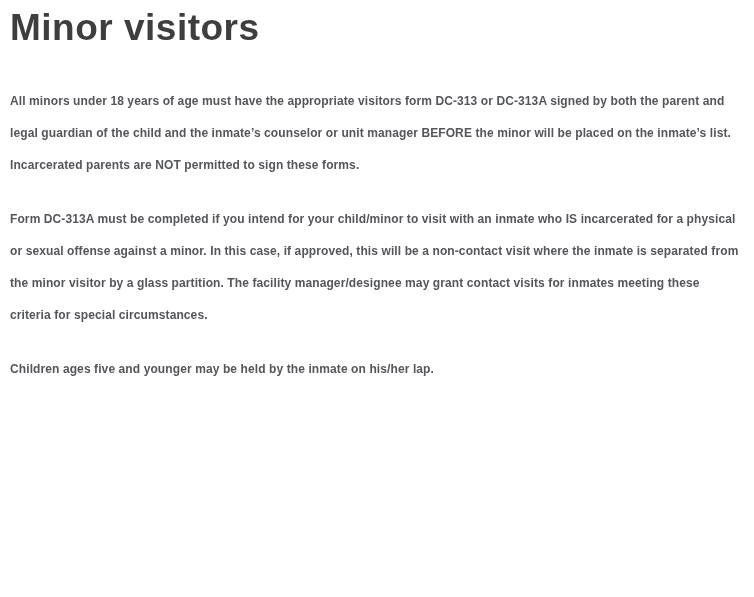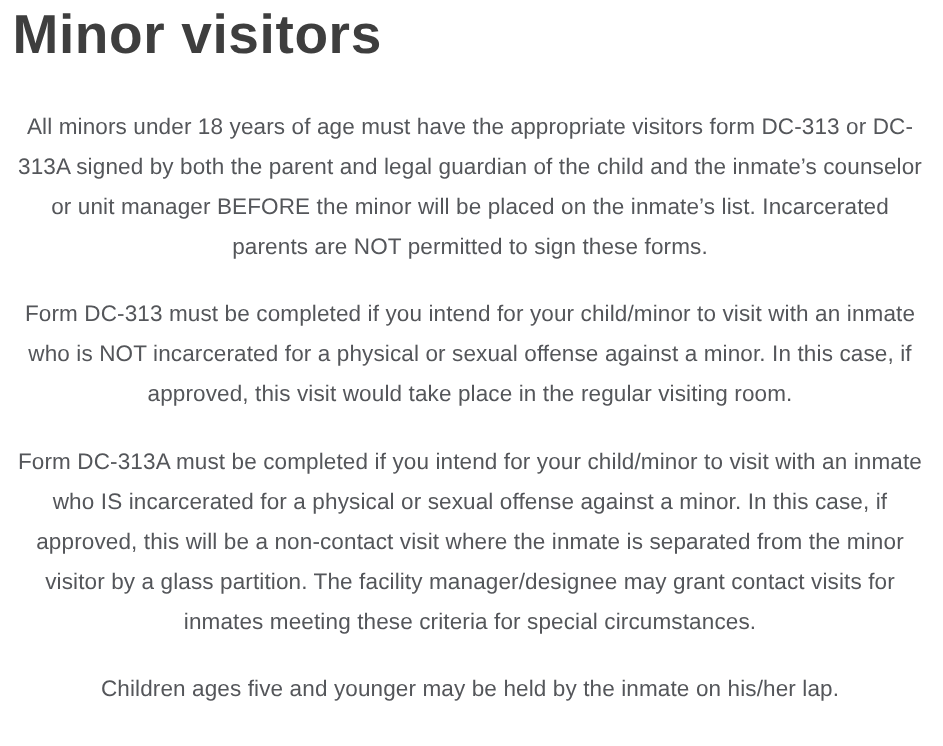--- a/index.html
+++ b/index.html
@@ -16,46 +16,44 @@
   }
   .content {
     width: 754px;
     height: 597px;
     padding: 6px 12px 0 10px;
     background: var(--background);
     font-family: "Liberation Sans", sans-serif;
   }
   h1.page-title {
     font-family: "Liberation Sans", sans-serif;
-    font-size: 44px;
+    font-size: 37px;
     font-weight: 700;
     line-height: 43px;
     letter-spacing: 0.5px;
     color: var(--heading-text);
     margin: 0 0 36px 0;
   }
   p.body-paragraph {
     font-family: "Liberation Sans", sans-serif;
-    font-size: 18px;
-    font-weight: 400;
+    font-size: 12px;
+    font-weight: 700;
     line-height: 32px;
     letter-spacing: 0.1px;
     color: var(--body-text);
     margin: 0 0 22px 0;
     max-width: 736px;
-    text-align: center;
   }
   p.body-paragraph:last-child { margin-bottom: 1px; }
 </style>
 </head>
 <body>
 
 <main class="content">
   <h1 class="page-title">Minor visitors</h1>
 
   <p class="body-paragraph">All minors under 18 years of age must have the appropriate visitors form DC-313 or DC-313A signed by both the parent and legal guardian of the child and the inmate’s counselor or unit manager BEFORE the minor will be placed on the inmate’s list. Incarcerated parents are NOT permitted to sign these forms.</p>
 
-  <p class="body-paragraph">Form DC-313 must be completed if you intend for your child/minor to visit with an inmate who is NOT incarcerated for a physical or sexual offense against a minor. In this case, if approved, this visit would take place in the regular visiting room.</p>
 
   <p class="body-paragraph">Form DC-313A must be completed if you intend for your child/minor to visit with an inmate who IS incarcerated for a physical or sexual offense against a minor. In this case, if approved, this will be a non-contact visit where the inmate is separated from the minor visitor by a glass partition. The facility manager/designee may grant contact visits for inmates meeting these criteria for special circumstances.</p>
 
   <p class="body-paragraph">Children ages five and younger may be held by the inmate on his/her lap.</p>
 </main>
 
 </body></html>

